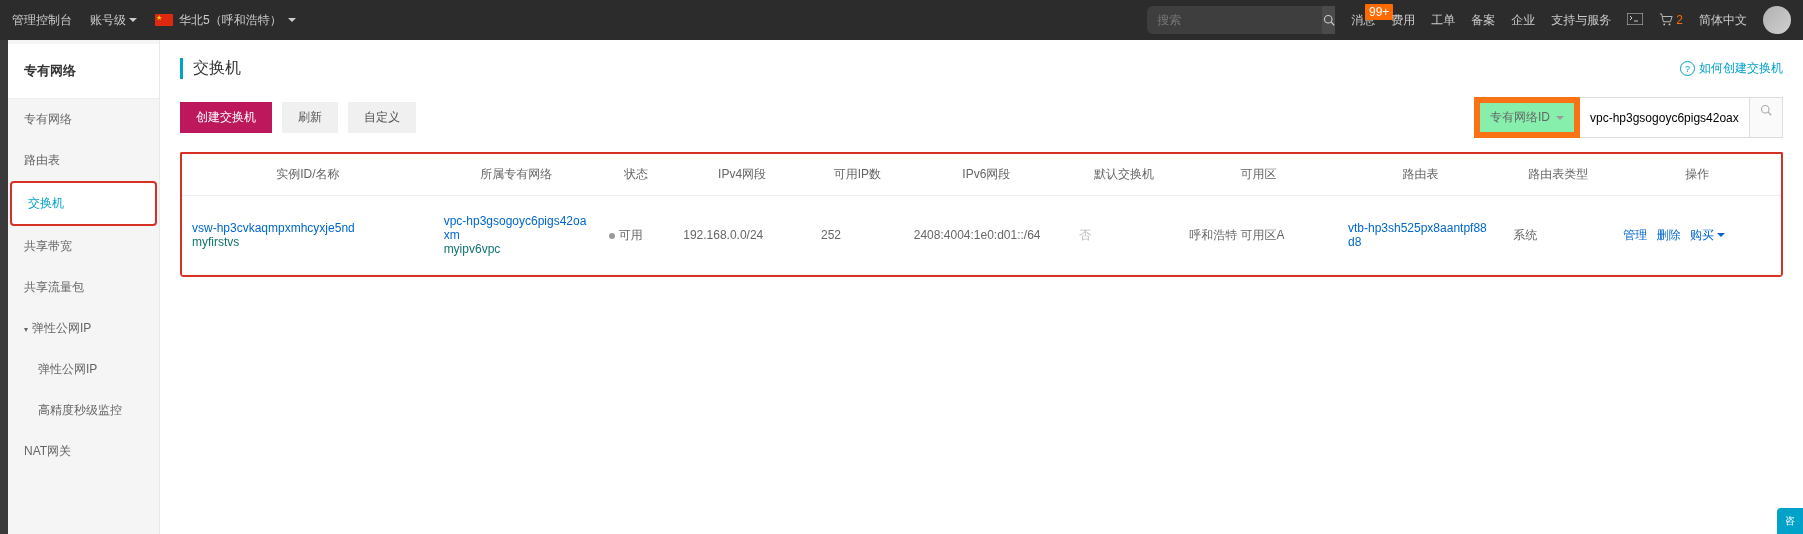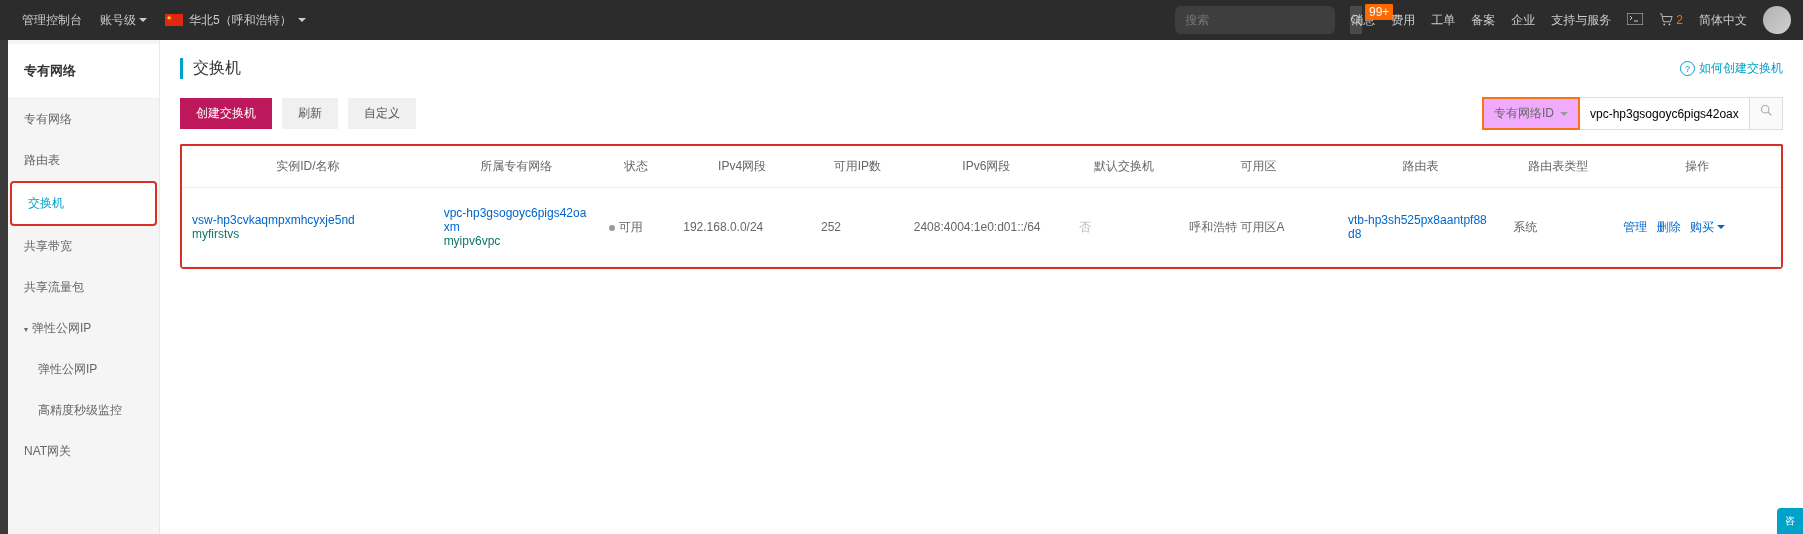--- a/index.html
+++ b/index.html
@@ -1,28 +1,28 @@
 <!DOCTYPE html>
 <html><head>
   <meta charset="utf-8">
   <style>
     * { margin: 0; padding: 0; box-sizing: border-box; }
     body { font-family: "Microsoft YaHei", "PingFang SC", sans-serif; font-size: 12px; color: #333; background: #fff; }
     
     
     .topbar { height: 40px; background: #2c2c2c; color: #ccc; display: flex; align-items: center; padding: 0 12px; }
-    .topbar-left { display: flex; align-items: center; gap: 18px; margin-left: 10px; }
+    .topbar-left { display: flex; align-items: center; gap: 18px; }
     .topbar-item { color: #ccc; font-size: 12px; cursor: pointer; }
     .account-dropdown { display: flex; align-items: center; gap: 3px; }
     .flag { width: 18px; height: 12px; background: #de2910; display: inline-block; position: relative; }
     .flag::after { content: "★"; position: absolute; color: #ffde00; font-size: 7px; top: 0; left: 1px; }
     .region { display: flex; align-items: center; gap: 6px; }
     .caret-down { display: inline-block; width: 0; height: 0; border-left: 4px solid transparent; border-right: 4px solid transparent; border-top: 4px solid #ccc; }
     .topbar-spacer { flex: 1; }
-    .search-box { background: #3e3e3e; height: 28px; width: 160px; display: flex; align-items: center; border-radius: 6px; }
+    .search-box { background: #3e3e3e; height: 28px; width: 188px; display: flex; align-items: center; border-radius: 6px; }
     .search-input { background: transparent; border: none; color: #ccc; padding: 0 10px; flex: 1; font-size: 12px; outline: none; }
     .search-btn { width: 32px; height: 28px; background: #4a4a4a; display: flex; align-items: center; justify-content: center; cursor: pointer; }
     .topbar-right { display: flex; align-items: center; gap: 16px; margin-left: 16px; }
     .topbar-link { color: #ccc; cursor: pointer; font-size: 12px; position: relative; }
     .badge { position: absolute; top: -8px; right: -18px; background: #ff6a00; color: #fff; font-size: 12px; padding: 1px 4px; border-radius: 1px; }
     .topbar-icon { color: #ccc; font-size: 14px; cursor: pointer; }
     .cart { display: flex; align-items: center; gap: 3px; }
     .cart-count { color: #ff6a00; font-size: 12px; }
     .avatar { width: 28px; height: 28px; border-radius: 50%; background: linear-gradient(135deg,#b0b0b0,#d0d0d0); cursor: pointer; }
     
@@ -43,21 +43,21 @@
     .header-spacer { flex: 1; }
     .help-link { color: #00a2ca; font-size: 12px; cursor: pointer; display: flex; align-items: center; gap: 4px; }
     .help-link::before { content: "?"; border: 1px solid #00a2ca; border-radius: 50%; width: 13px; height: 13px; display: inline-flex; align-items: center; justify-content: center; font-size: 9px; }
     
     .action-bar { display: flex; align-items: center; padding: 0 20px 14px 20px; gap: 10px; }
     .btn { padding: 7px 16px; font-size: 12px; border: none; cursor: pointer; }
     .btn-primary { background: #be185d; color: #fff; }
     .btn-default { background: #f0f0f0; color: #555; }
     .action-spacer { flex: 1; }
     .filter-group { display: flex; }
-    .filter-select { border: 2px solid #f97316; padding: 6px 10px; font-size: 12px; color: #666; background: #f0abfc; cursor: pointer; display: flex; align-items: center; gap: 6px; }
+    .filter-select { border: 6px solid #f97316; padding: 6px 10px; font-size: 12px; color: #666; background: #86efac; cursor: pointer; display: flex; align-items: center; gap: 6px; }
     .filter-input { border: 1px solid #ddd; border-left: none; padding: 6px 10px; font-size: 12px; width: 170px; outline: none; }
     .filter-search-btn { border: 1px solid #ddd; border-left: none; padding: 6px 10px; background: #fafafa; cursor: pointer; }
     
     
     .table-wrap { margin: 0 20px; border: 2px solid #d93025; border-top-left-radius: 4px; border-top: none; position: relative; }
     .table-wrap::before { content: ""; position: absolute; top:-2px; left:-2px; right:-2px; height: 2px; background: transparent;}
     .table { width: 100%; border-collapse: collapse; }
     .table th { text-align: center; padding: 12px 10px; font-weight: normal; color: #666; font-size: 12px; border-bottom: 1px solid #eee; background: #fff; }
     .table td { padding: 18px 10px; color: #666; font-size: 12px; border-bottom: 1px solid #f5f5f5; vertical-align: middle; }
     .link { color: #06c; cursor: pointer; word-break: break-all; }

